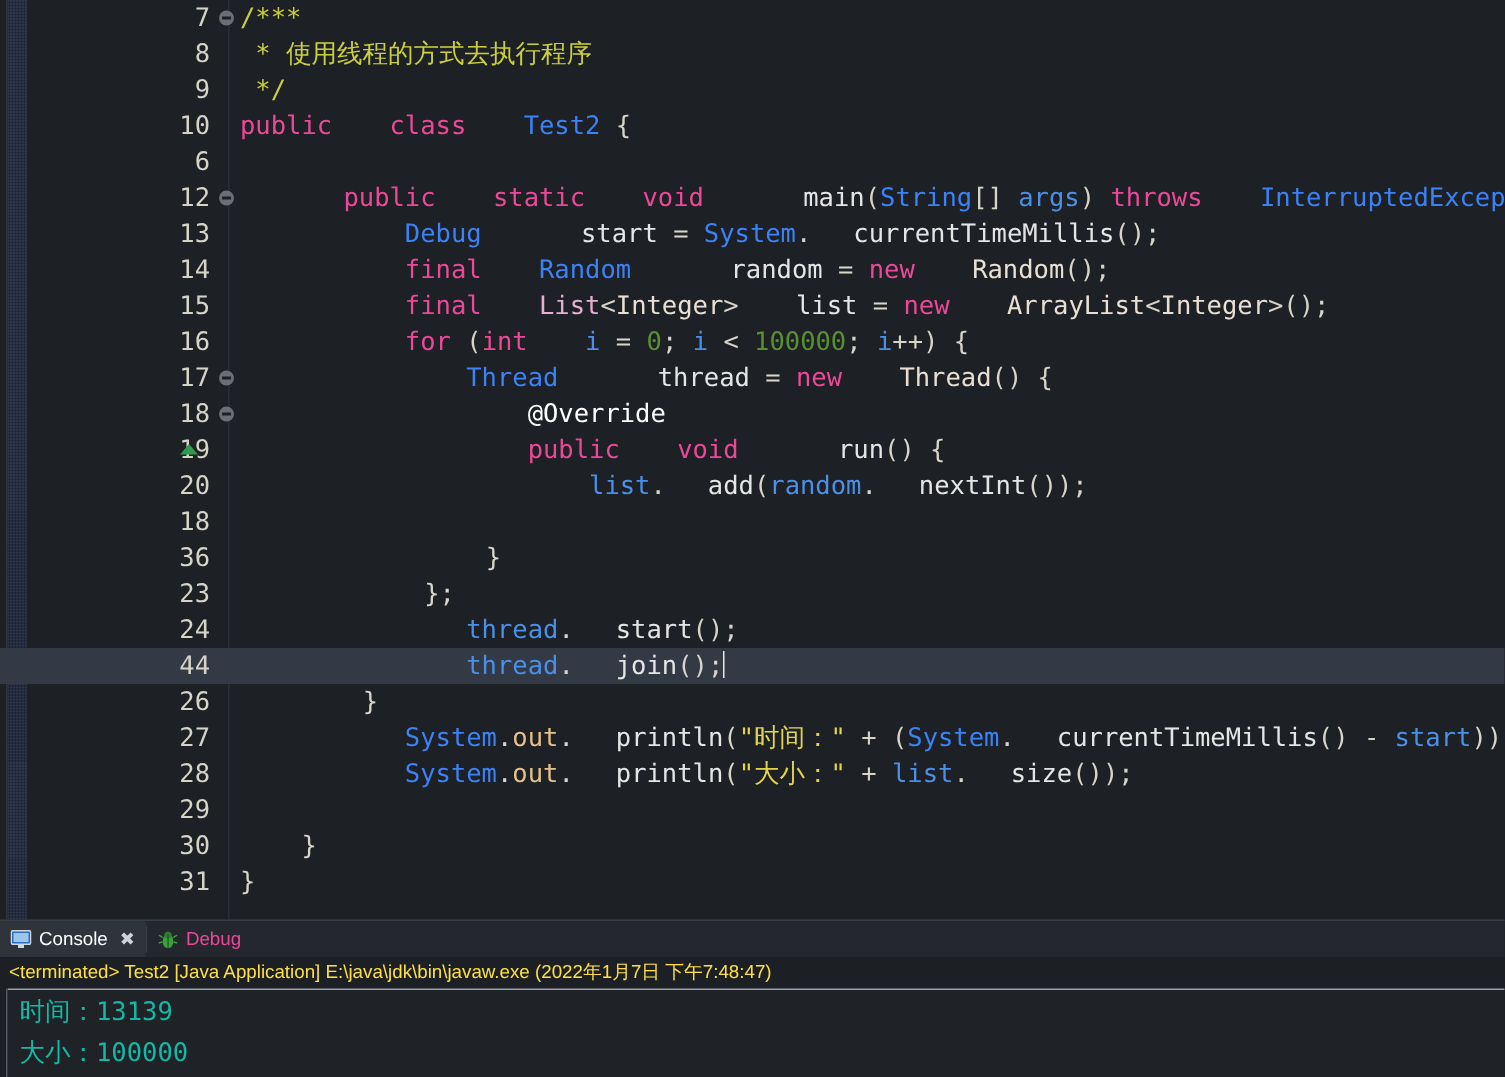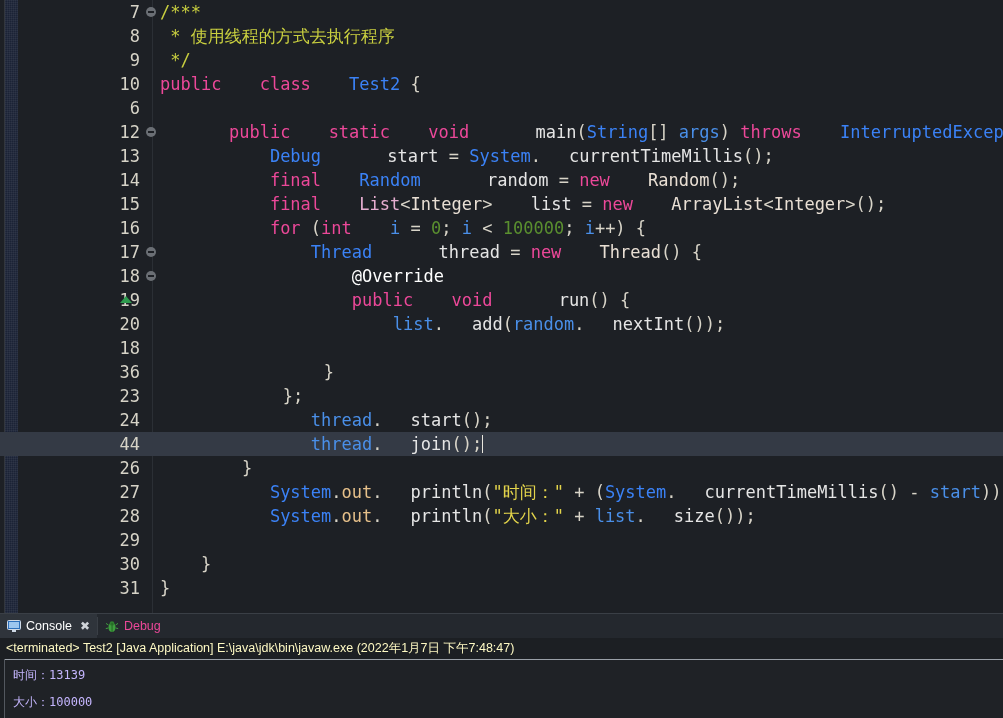--- a/index.html
+++ b/index.html
@@ -113,38 +113,38 @@
   }
   .tab.active { background:#2f343b; color:#ffffff; }
   .tab.inactive { color:#ec4899; }
   .tab-sep { width:1px; background:#3a3f46; margin:3px 0; }
   .icon { display:inline-block; line-height:0; }
   .close-x { font-size: 12px; color:#cfd3d8; margin-left:3px; }
 
   .term-line {
     font-family: "Liberation Sans", sans-serif;
     font-size: 12.5px;
-    color: #fef9c3;
+    color: #fde047;
     padding: 2px 0 2px 6px;
     background:#1c1f23;
   }
   .console-out-wrap {
     position: relative;
     flex: 1;
     background: #1f2226;
     border-top: 1px solid #9aa0a8;
     margin-left: 5px;
     padding-top: 2px;
   }
   .console-left-strip { position:absolute; left:-5px; top:-1px; width:5px; bottom:0; background:#1c1f23; border-right:1px solid #53585f; box-sizing:border-box;}
   .out-line {
     font-family: "DejaVu Sans Mono", monospace;
-    font-size: 12px;
+    font-size: 17px;
     line-height: 27px;
-    color: #c4b5fd;
+    color: #14b8a6;
     white-space: pre;
     padding-left: 8px;
   }
 </style>
 </head>
 <body>
 
 <div id="app">
 
   <div class="editor">

